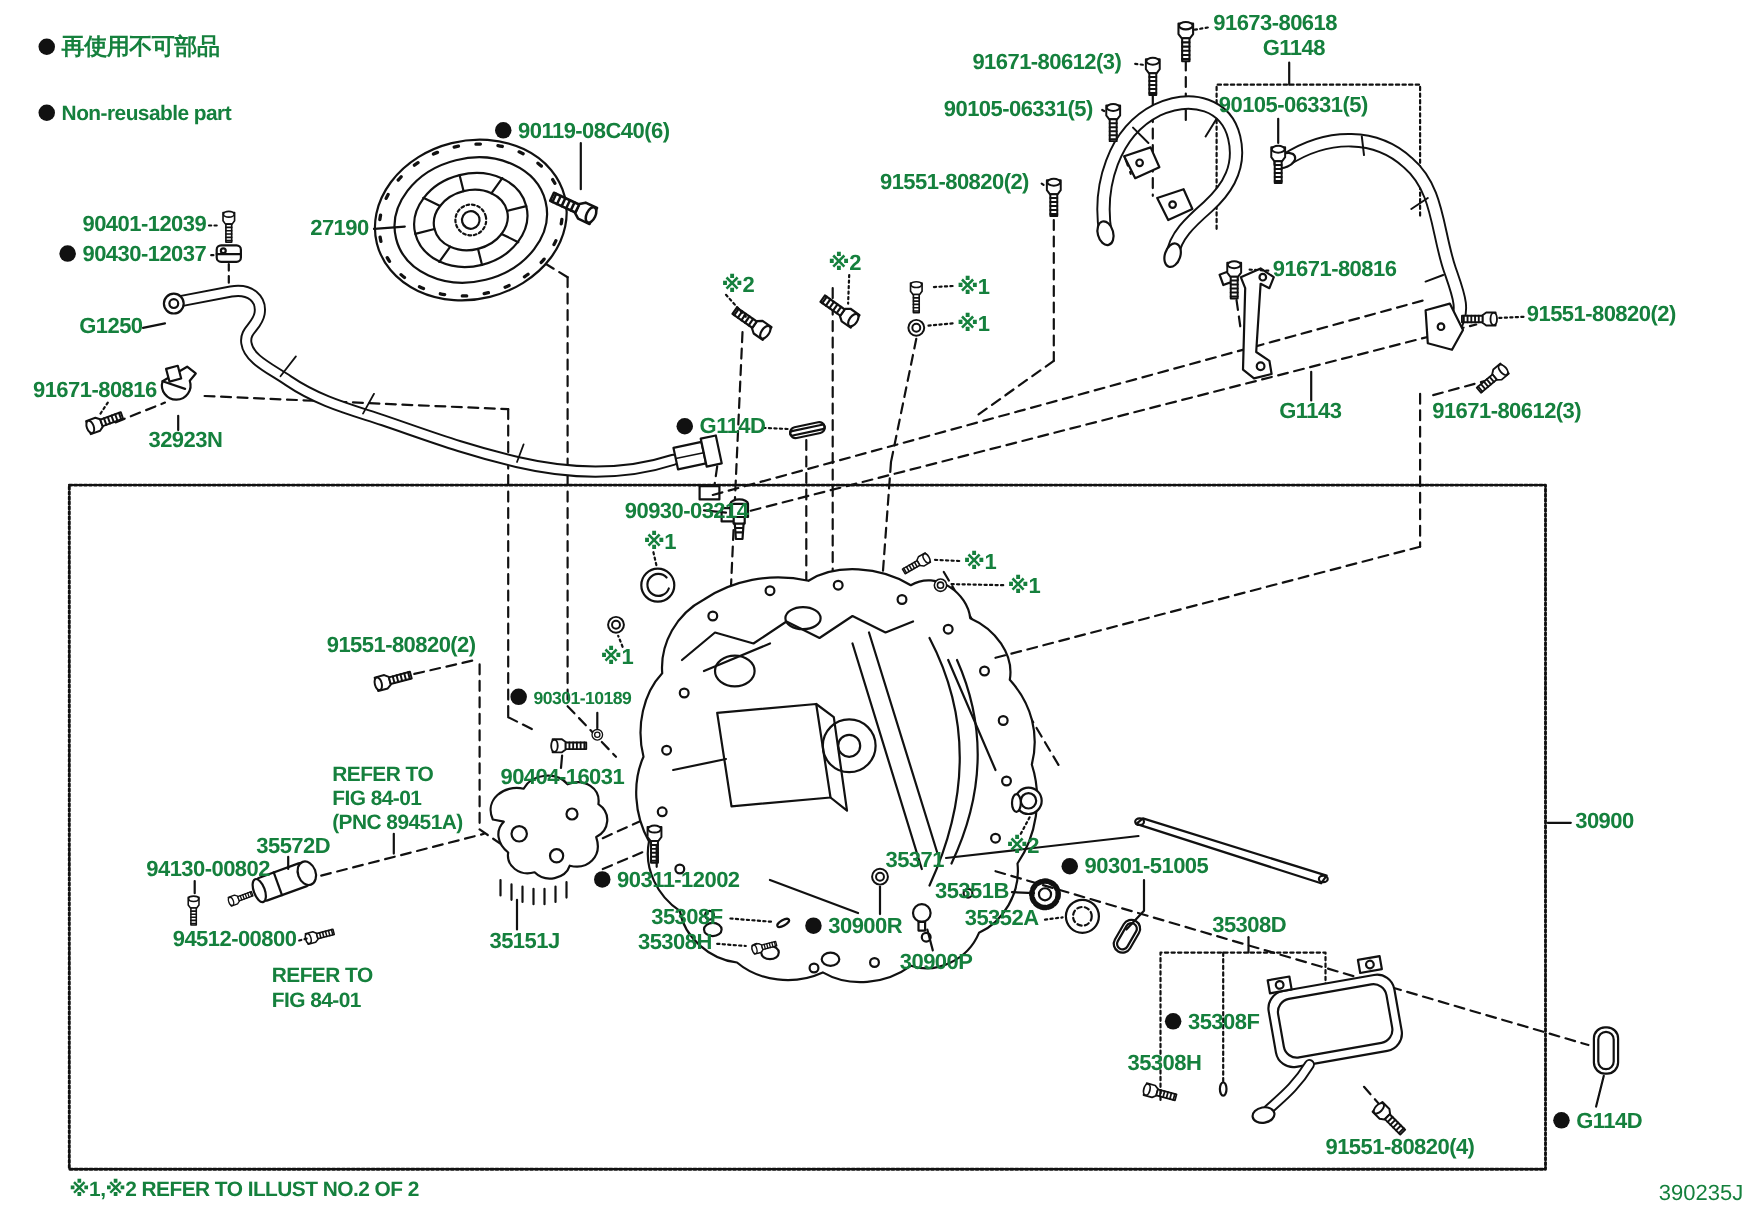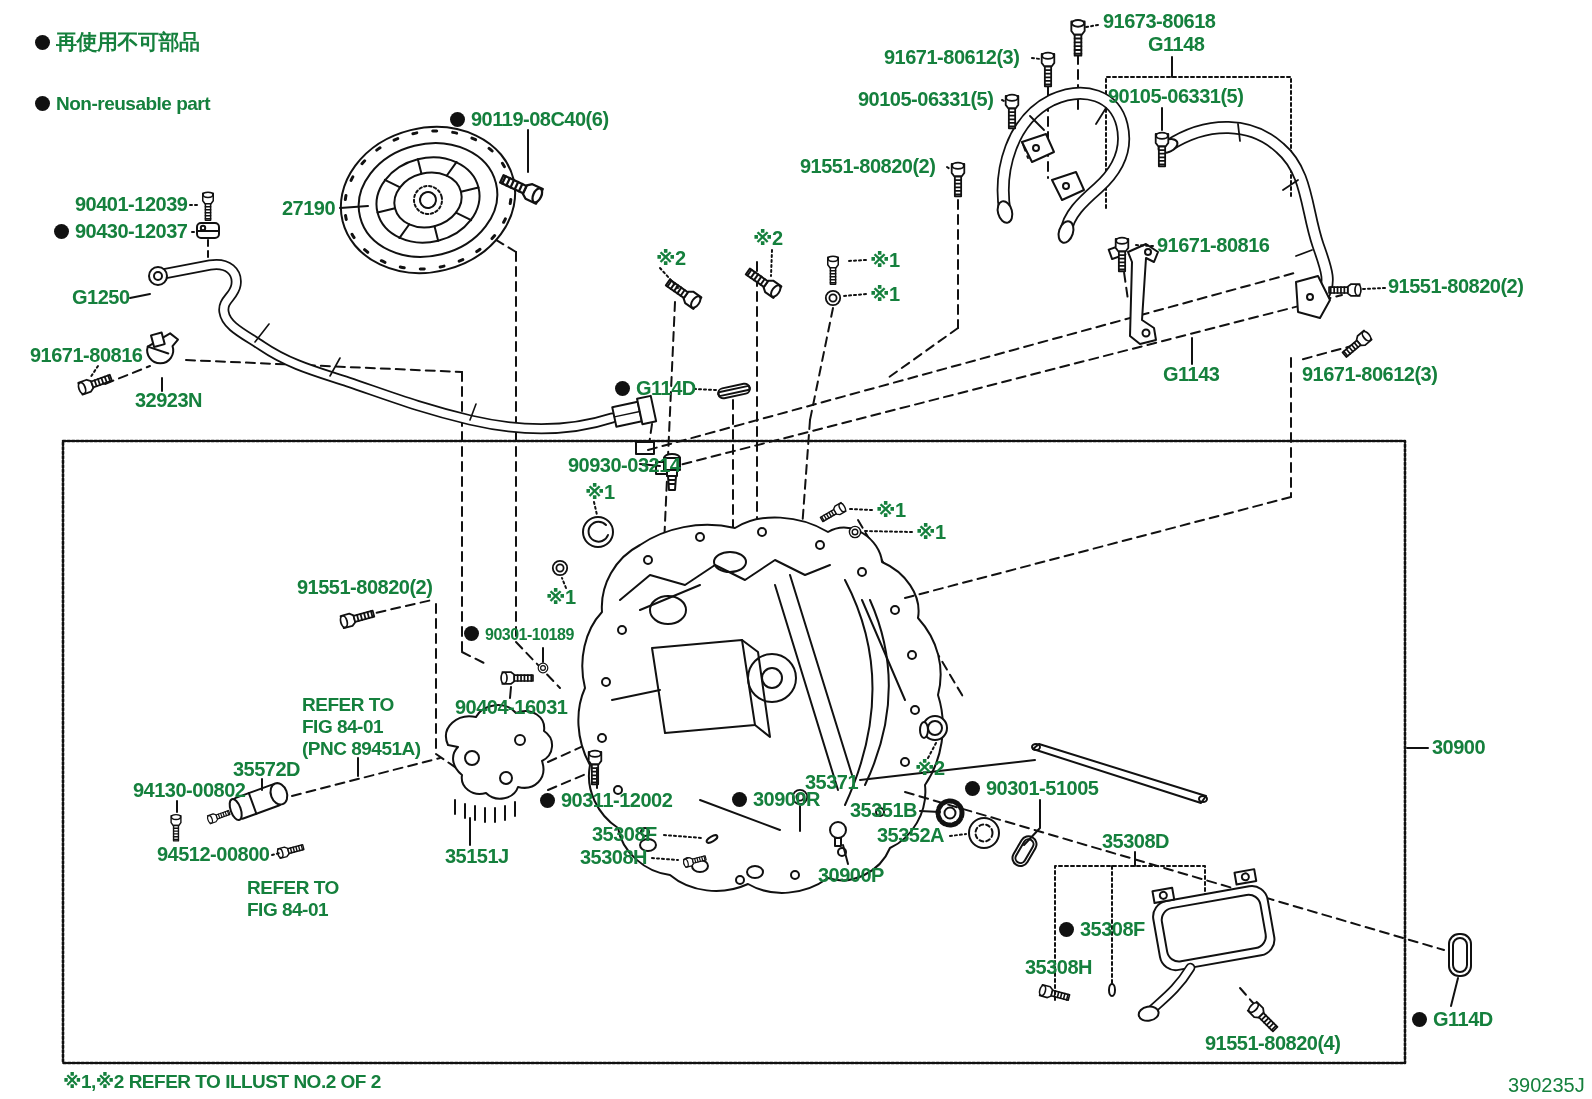--- a/index.html
+++ b/index.html
@@ -383,21 +383,21 @@
       <div class="lbl" style="left: 302px; top: 738px; font-size: 19px;">(PNC 89451A)</div>
       <div class="lbl" style="left: 233px; top: 758px; font-size: 20px;">35572D</div>
       <div class="lbl" style="left: 122px; top: 779px; font-size: 20px; margin-left: 11px;">94130-00802</div>
       <div class="lbl" style="left: 157px; top: 843px; font-size: 20px;">94512-00800</div>
       <div class="lbl" style="left: 247px; top: 877px; font-size: 19px;">REFER TO</div>
       <div class="lbl" style="left: 247px; top: 899px; font-size: 19px;">FIG 84-01</div>
       <div class="lbl" style="left: 445px; top: 845px; font-size: 20px;">35151J</div>
       <div class="lbl" style="left: 540px; top: 789px; font-size: 20px;"><span class="dot"></span>90311-12002</div>
       <div class="lbl" style="left: 592px; top: 823px; font-size: 20px;">35308F</div>
       <div class="lbl" style="left: 580px; top: 846px; font-size: 20px;">35308H</div>
-      <div class="lbl" style="left: 732px; top: 788px; font-size: 20px;"><span class="dot"></span>30900R</div>
+      <div class="lbl" style="left: 732px; top: 831px; font-size: 20px;"><span class="dot"></span>30900R</div>
       <div class="lbl" style="left: 818px; top: 864px; font-size: 20px;">30900P</div>
       <div class="lbl" style="left: 805px; top: 771px; font-size: 20px;">35371</div>
       <div class="lbl" style="left: 850px; top: 799px; font-size: 20px;">35351B</div>
       <div class="lbl" style="left: 877px; top: 824px; font-size: 20px;">35352A</div>
       <div class="lbl" style="left: 915px; top: 756px; font-size: 20px;">※2</div>
       <div class="lbl" style="left: 965px; top: 777px; font-size: 20px;"><span class="dot"></span>90301-51005</div>
       <div class="lbl" style="left: 1102px; top: 830px; font-size: 20px;">35308D</div>
       <div class="lbl" style="left: 1059px; top: 918px; font-size: 20px;"><span class="dot"></span>35308F</div>
       <div class="lbl" style="left: 1025px; top: 956px; font-size: 20px;">35308H</div>
       <div class="lbl" style="left: 1205px; top: 1032px; font-size: 20px;">91551-80820(4)</div>

